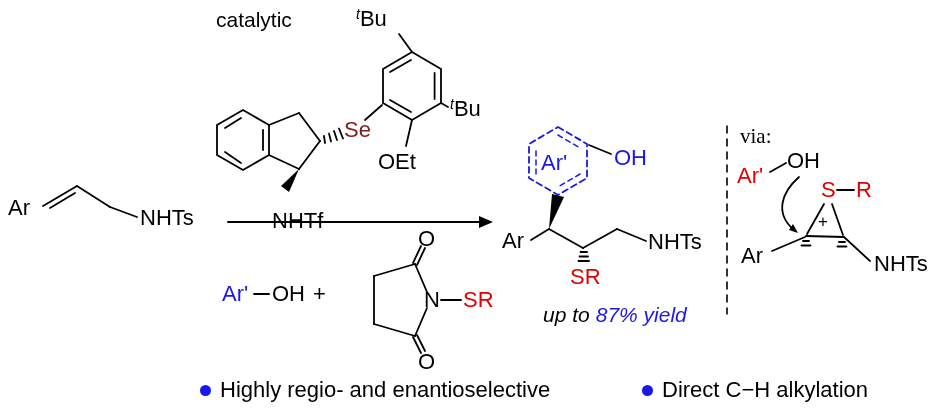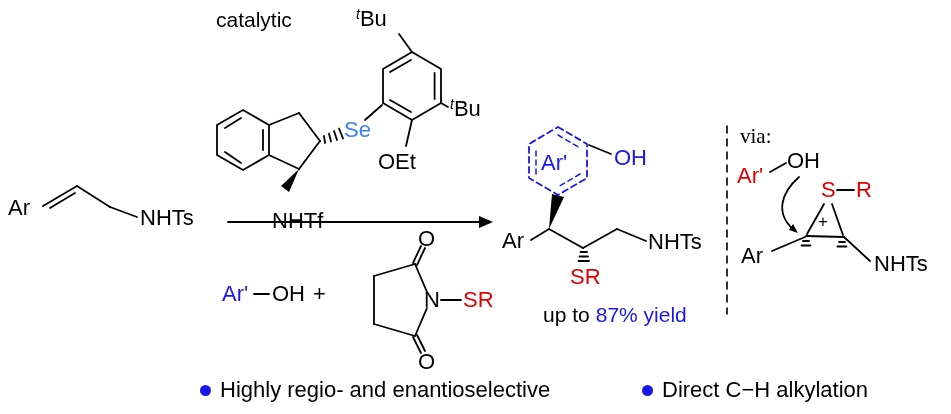--- a/index.html
+++ b/index.html
@@ -4,23 +4,23 @@
 <style>
   * { margin:0; padding:0; box-sizing:border-box; }
   html,body { background:#ffffff; }
   body { font-family:"Liberation Sans","DejaVu Sans",sans-serif; color:#000; }
   .canvas { position:relative; width:951px; height:414px; background:#fff; overflow:hidden;padding-left:44px; }
   svg.bonds { position:absolute; left:0; top:0; }
   .lbl { position:absolute; font-size:22px; line-height:1.15; white-space:nowrap; color:#000; }
   .small { font-size:21px; }
   .blue { color:#1a18e8; }
   .red  { color:#e20000; }
-  .magenta { color:#3b82f6; }
+  .magenta { color:#7f1d1d; }
   .sup { font-size:14px; font-style:italic; vertical-align:7px; }
-  .results { position:absolute; font-size:21px; white-space:nowrap; color:#000; }
+  .results { position:absolute; font-size:21px; font-style:italic; white-space:nowrap; color:#000; }
   .results .gap { margin-right:6px; }
   .bullet { position:absolute; display:flex; align-items:center; gap:9px; font-size:22px; color:#000; white-space:nowrap; }
   .dot { width:11px; height:11px; border-radius:50%; background:#1a18e8; flex:0 0 auto; }
 </style>
 </head>
 <body>
 
 <div class="canvas">
 
   <svg class="bonds" width="951" height="414" viewBox="0 0 951 414" fill="none" stroke="#000" stroke-width="1.8" stroke-linecap="round">

